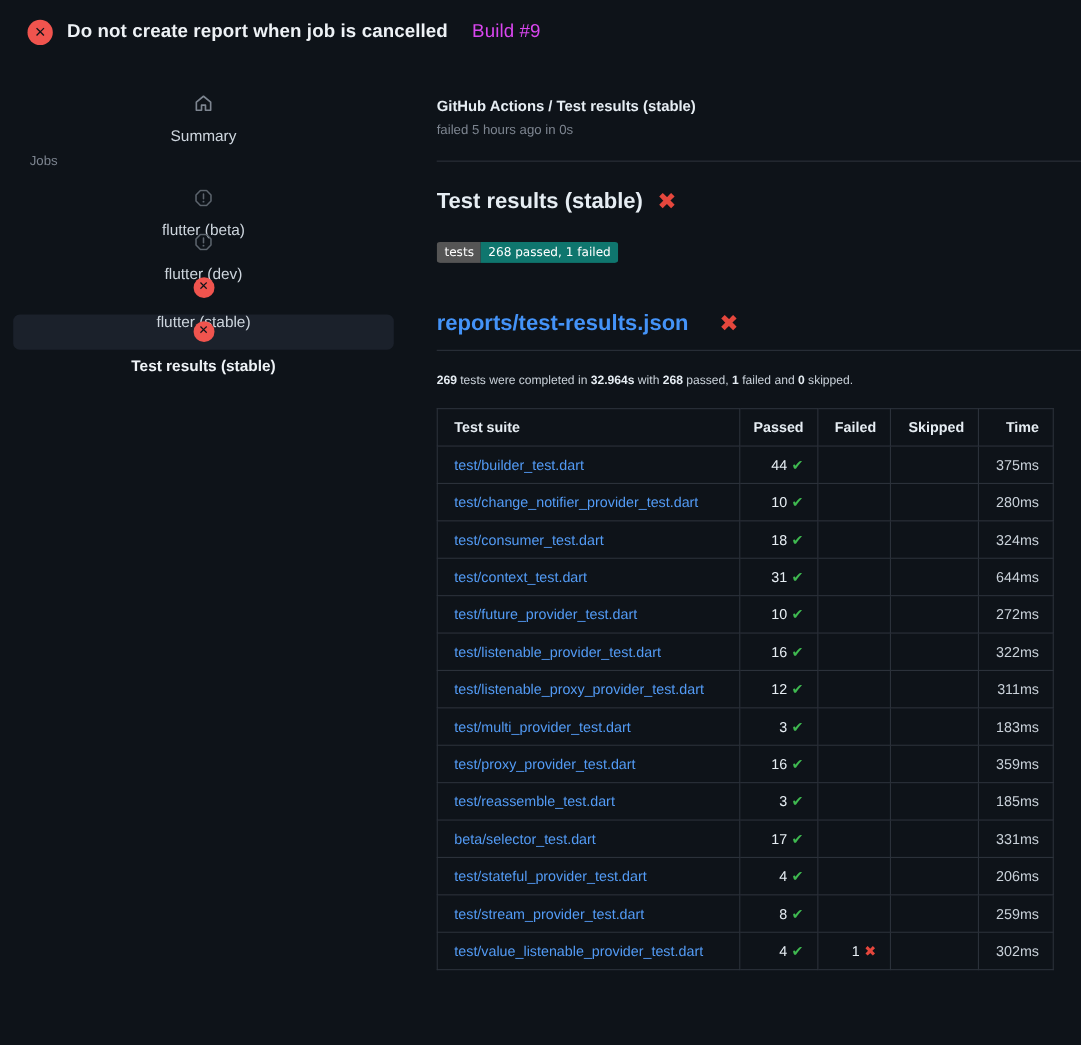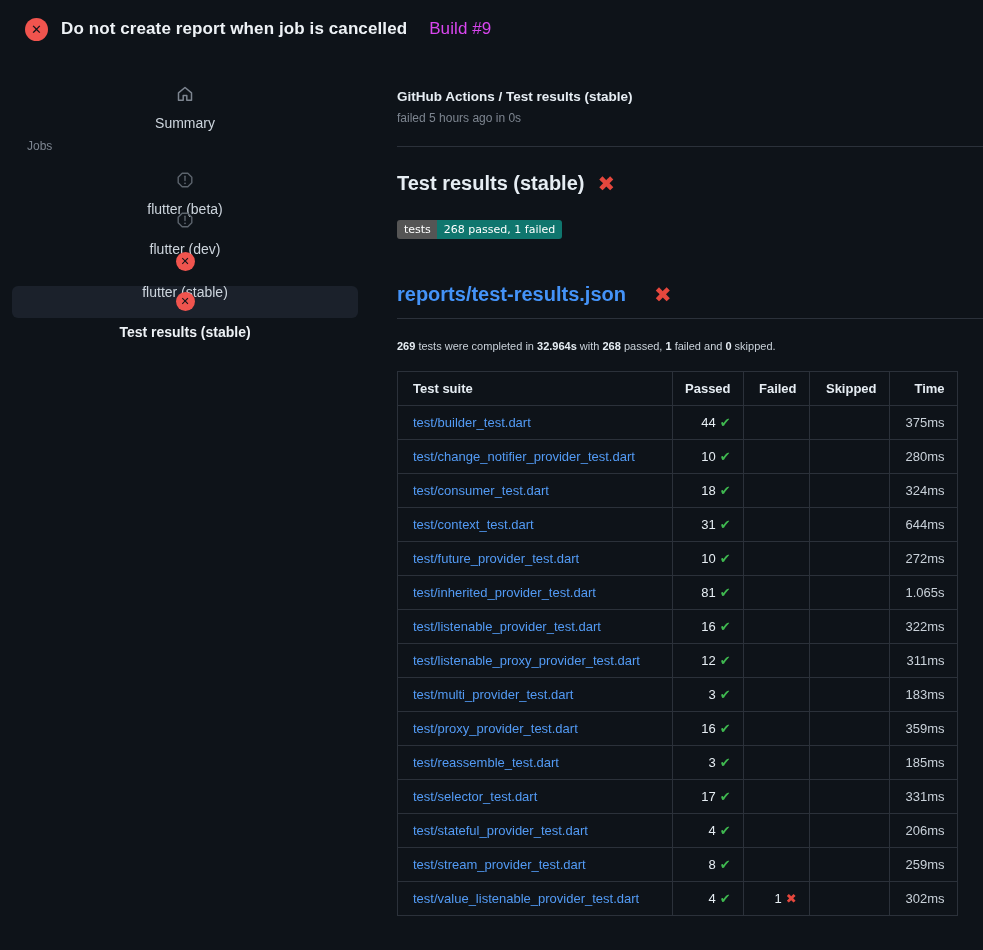--- a/index.html
+++ b/index.html
@@ -201,27 +201,20 @@
             <td class="time">644ms</td>
           </tr>
           <tr>
             <td class="suite"><a href="#">test/future_provider_test.dart</a></td>
             <td class="num"><span>10</span><span class="glyph pass">✔</span></td>
             <td class="num"></td>
             <td class="num"></td>
             <td class="time">272ms</td>
           </tr>
           <tr>
-            <td class="suite"><a href="#">test/inherited_provider_test.dart</a></td>
-            <td class="num"><span>81</span><span class="glyph pass">✔</span></td>
-            <td class="num"></td>
-            <td class="num"></td>
-            <td class="time">1.065s</td>
-          </tr>
-          <tr>
             <td class="suite"><a href="#">test/listenable_provider_test.dart</a></td>
             <td class="num"><span>16</span><span class="glyph pass">✔</span></td>
             <td class="num"></td>
             <td class="num"></td>
             <td class="time">322ms</td>
           </tr>
           <tr>
             <td class="suite"><a href="#">test/listenable_proxy_provider_test.dart</a></td>
             <td class="num"><span>12</span><span class="glyph pass">✔</span></td>
             <td class="num"></td>
@@ -243,21 +236,21 @@
             <td class="time">359ms</td>
           </tr>
           <tr>
             <td class="suite"><a href="#">test/reassemble_test.dart</a></td>
             <td class="num"><span>3</span><span class="glyph pass">✔</span></td>
             <td class="num"></td>
             <td class="num"></td>
             <td class="time">185ms</td>
           </tr>
           <tr>
-            <td class="suite"><a href="#">test/selector_test.dart</a></td>
+            <td class="suite"><a href="#">beta/selector_test.dart</a></td>
             <td class="num"><span>17</span><span class="glyph pass">✔</span></td>
             <td class="num"></td>
             <td class="num"></td>
             <td class="time">331ms</td>
           </tr>
           <tr>
             <td class="suite"><a href="#">test/stateful_provider_test.dart</a></td>
             <td class="num"><span>4</span><span class="glyph pass">✔</span></td>
             <td class="num"></td>
             <td class="num"></td>

